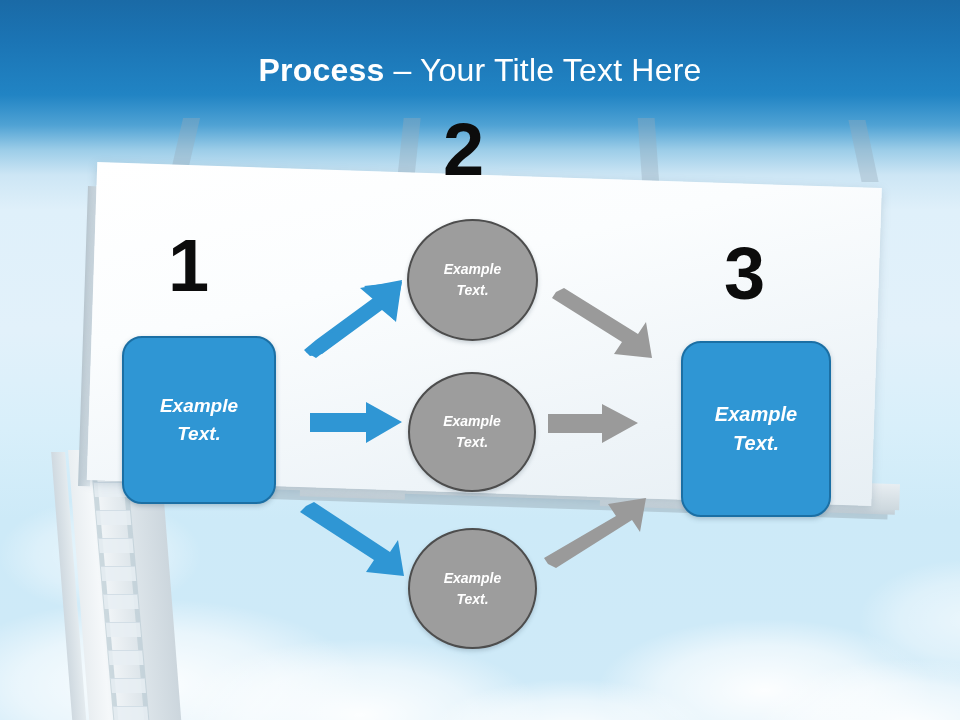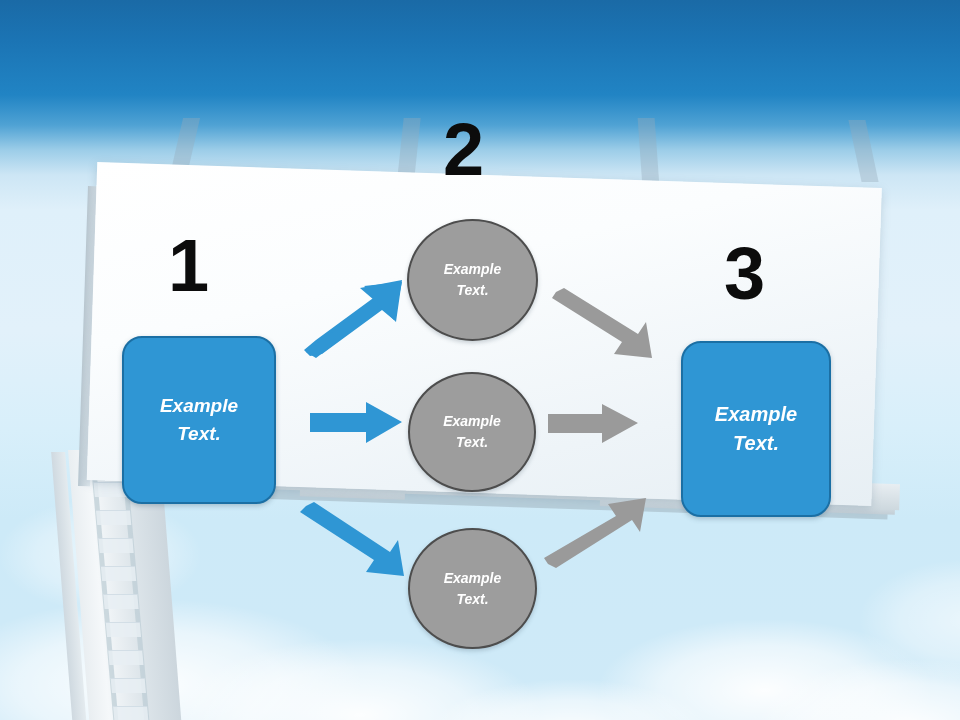--- a/index.html
+++ b/index.html
@@ -230,20 +230,23 @@
     <div class="rung" style="top:172px"></div>
     <div class="rung" style="top:200px"></div>
     <div class="rung" style="top:228px"></div>
   </div>
 
   <div class="panel-left-edge"></div>
   <div class="panel"></div>
 
   <div class="content">
 
+    <div class="title">
+      <span class="strong">Process</span><span class="rest"> – Your Title Text Here</span>
+    </div>
 
     <div class="stepnum num1">1</div>
     <div class="stepnum num2">2</div>
     <div class="stepnum num3">3</div>
 
     <div class="bluebox box-left">
       <span>Example</span>
       <span>Text.</span>
     </div>
 

